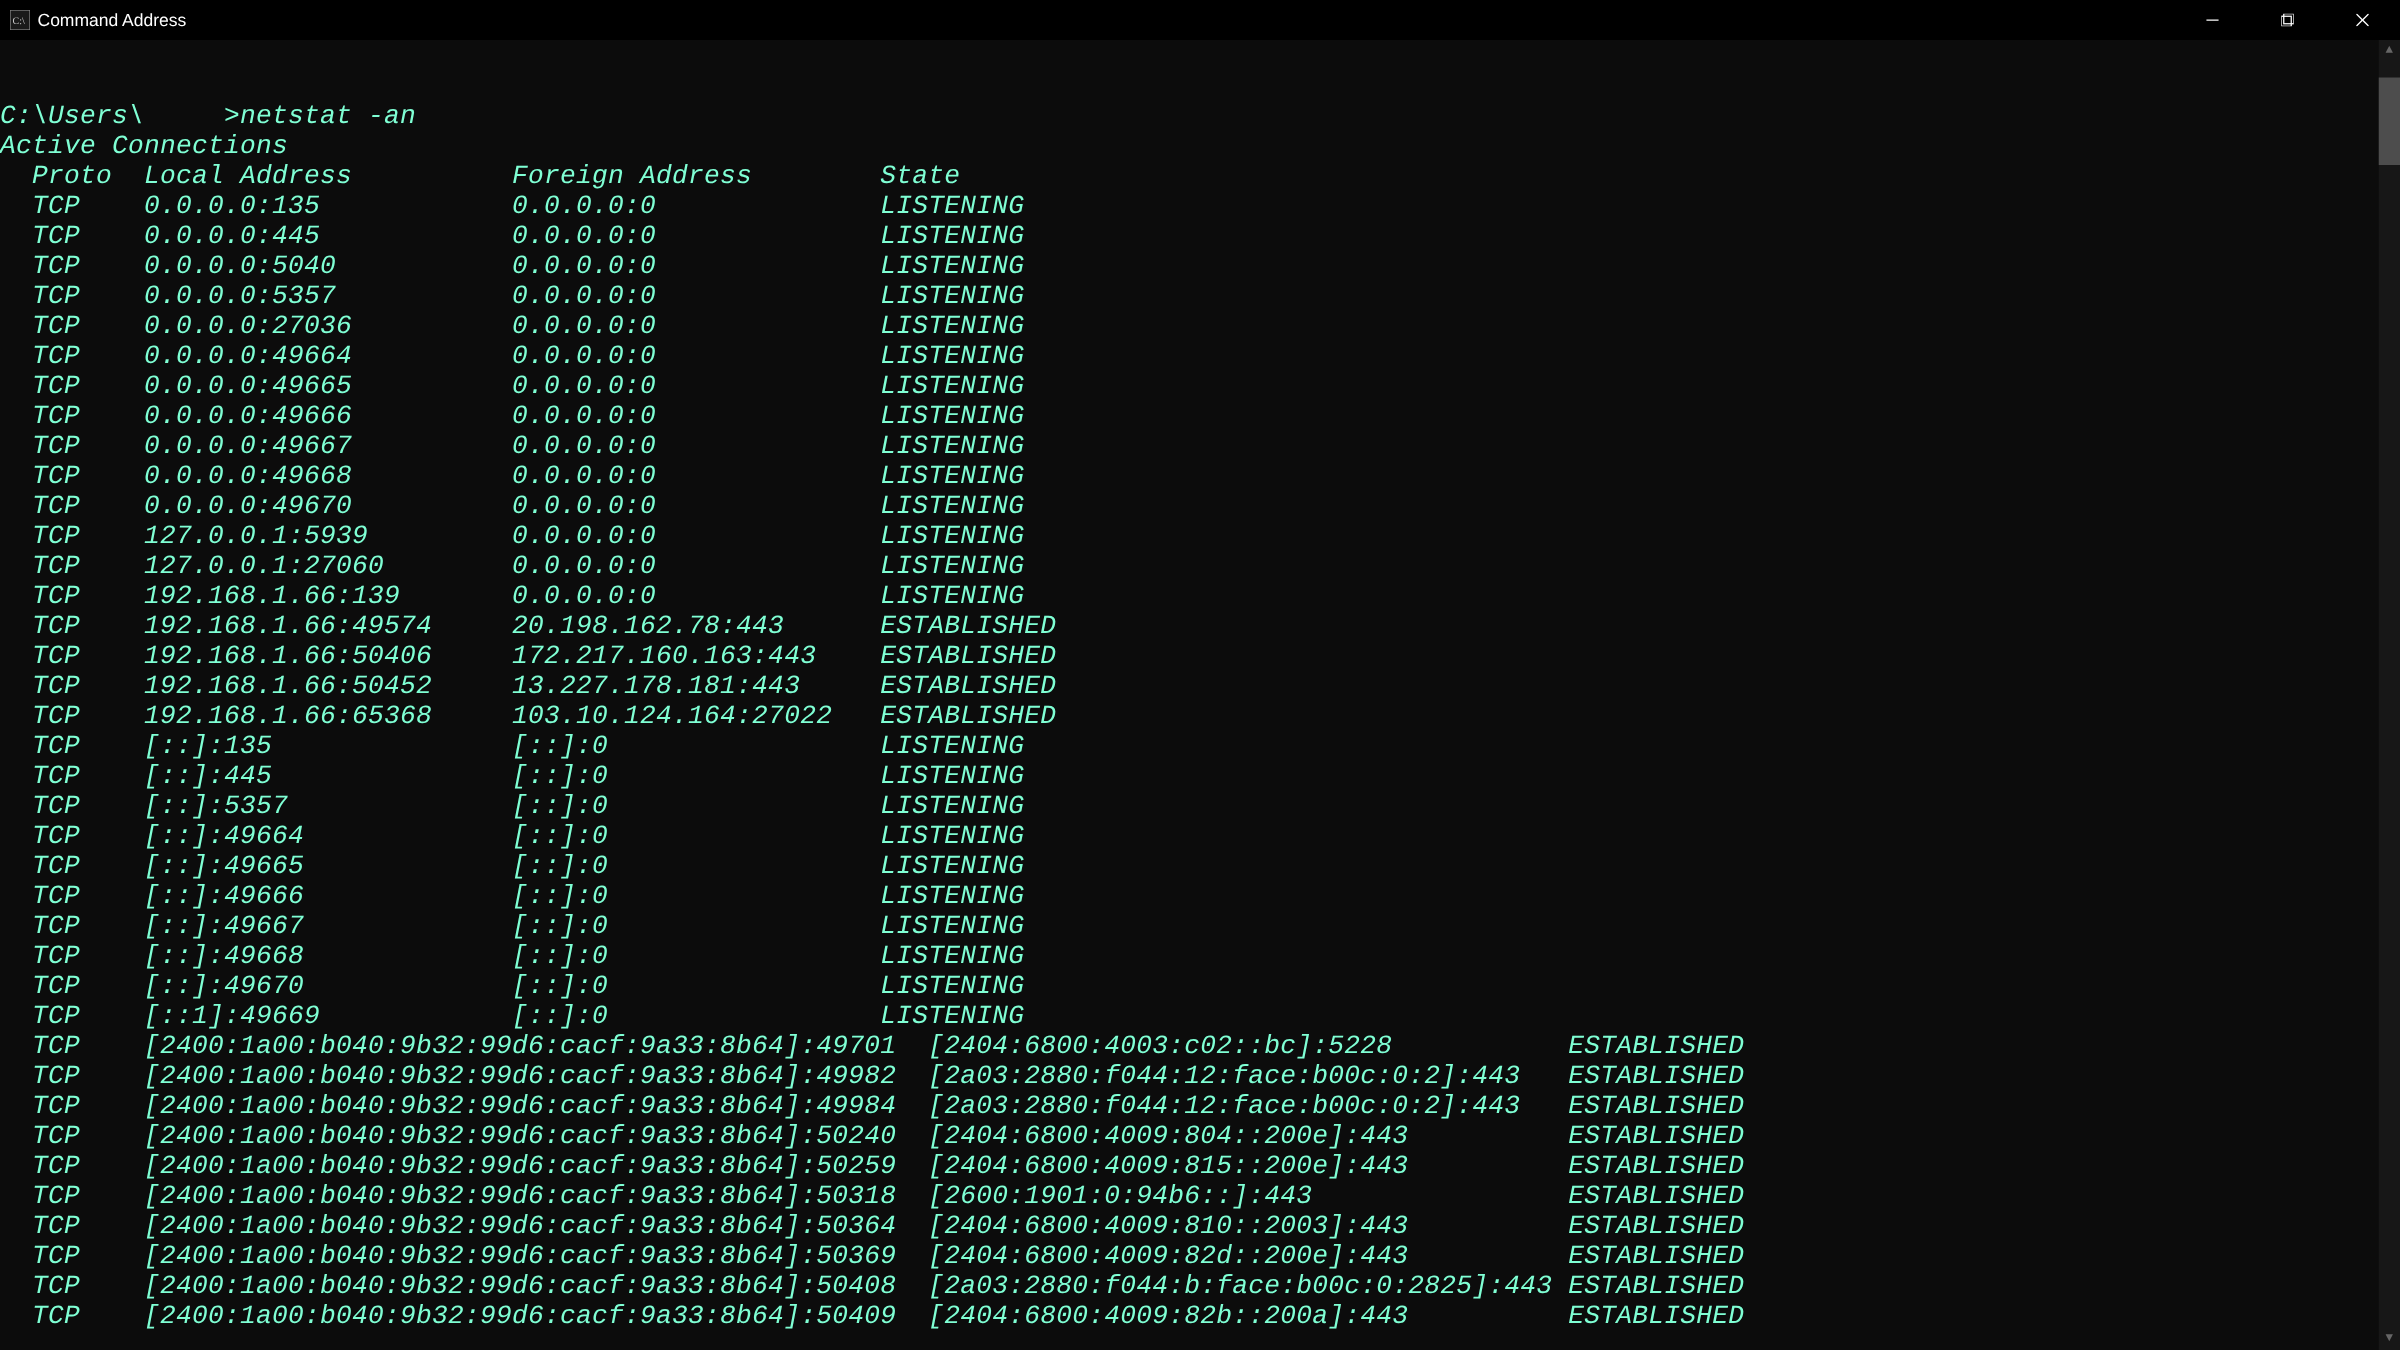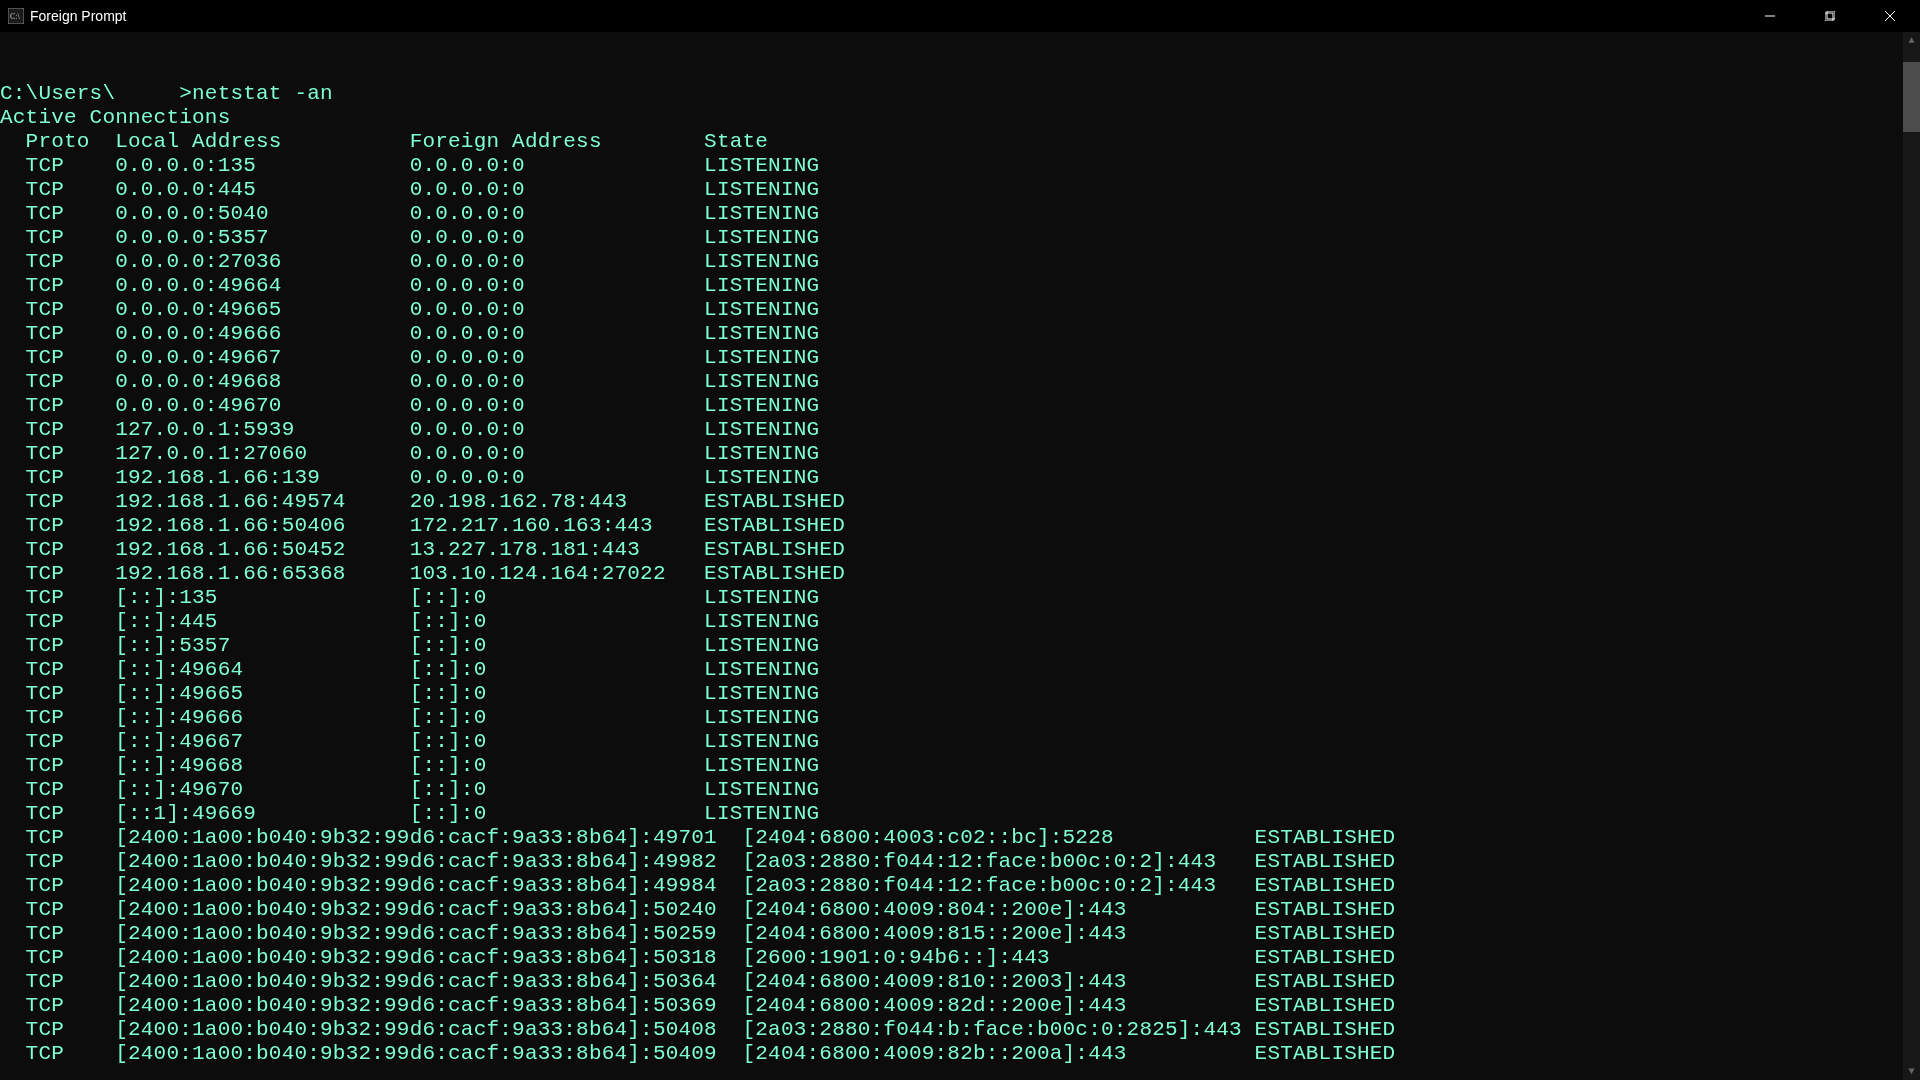--- a/index.html
+++ b/index.html
@@ -60,20 +60,21 @@
     background: #0c0c0c;
     padding: 2px 0 0 0;
     box-sizing: border-box;
     white-space: pre;
     line-height: 24px;
     letter-spacing: 0.2px;
   }
   .line {
     padding: 0;
     margin: 0;
+    font-style: italic;
   }
   .scrollbar-track {
     position: absolute;
     right: 0;
     top: 0;
     width: 17px;
     height: 100%;
     background: #171717;
   }
   .scrollbar-thumb {
@@ -101,21 +102,21 @@
 </head>
 <body>
 
 <div class="titlebar">
   <span class="titlebar-icon">
     <svg width="16" height="16" viewBox="0 0 16 16">
       <rect x="0" y="0" width="16" height="16" fill="#1a1a1a" stroke="#888" stroke-width="1"></rect>
       <text x="2" y="11" font-size="8" fill="#ccc" font-family="Consolas">C:\</text>
     </svg>
   </span>
-  <span class="title-text">Foreign Prompt</span>
+  <span class="title-text">Command Address</span>
   <span class="title-spacer"></span>
   <div class="win-buttons">
     <div class="win-btn">
       <svg width="10" height="10" viewBox="0 0 10 10">
           <line x1="0" y1="5" x2="10" y2="5" stroke="#fff" stroke-width="1"></line>
         </svg>
     </div>
     <div class="win-btn">
       <svg width="10" height="10" viewBox="0 0 10 10">
         <rect x="0" y="2" width="8" height="8" fill="none" stroke="#fff" stroke-width="1"></rect>

